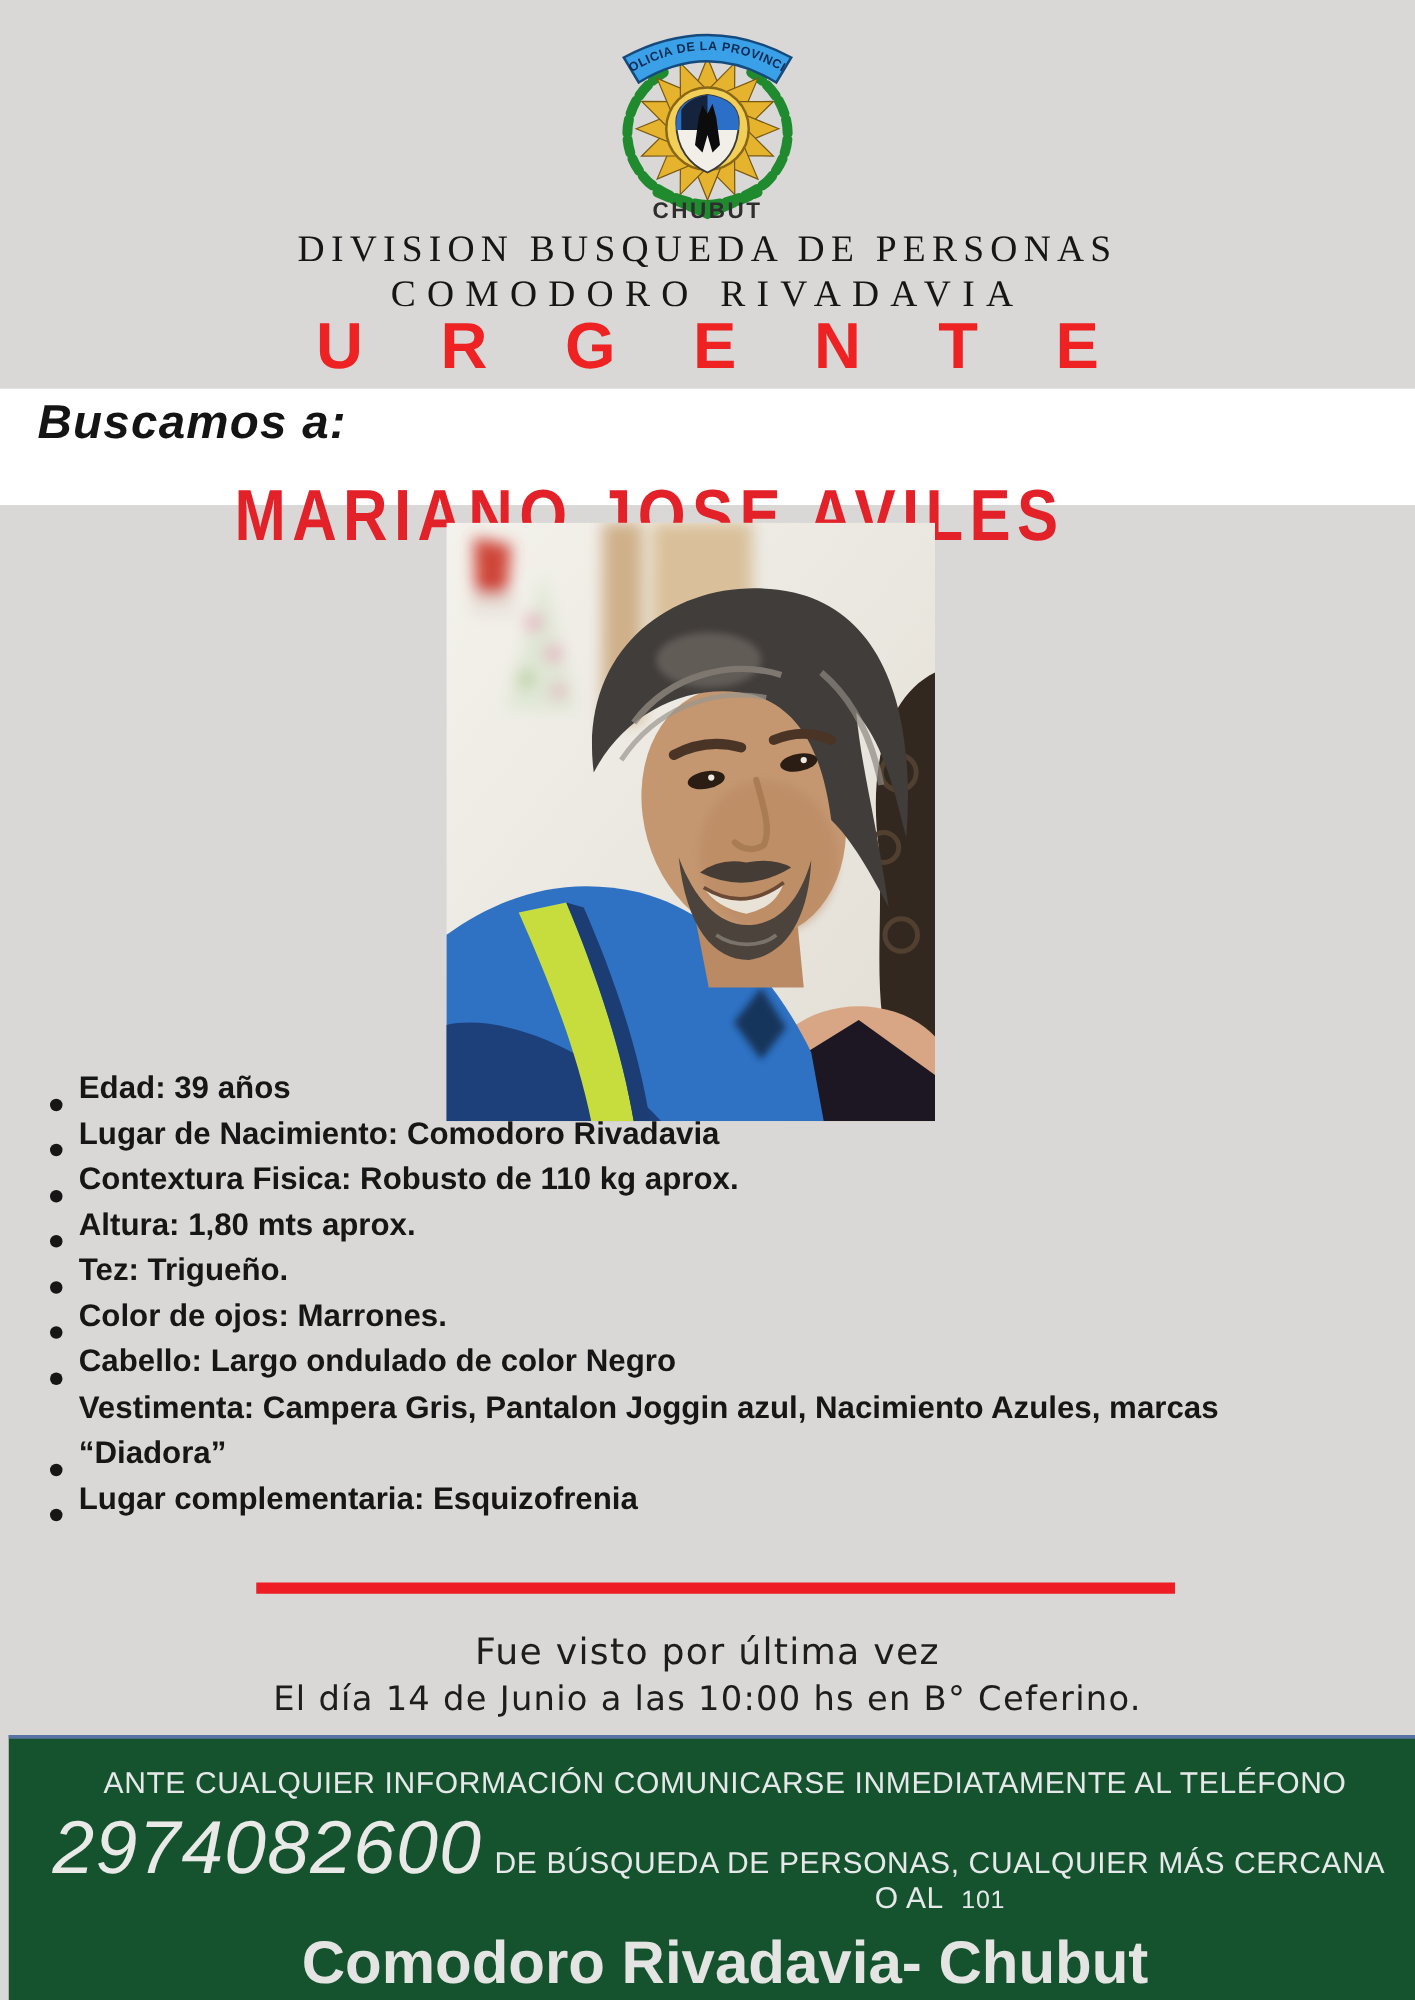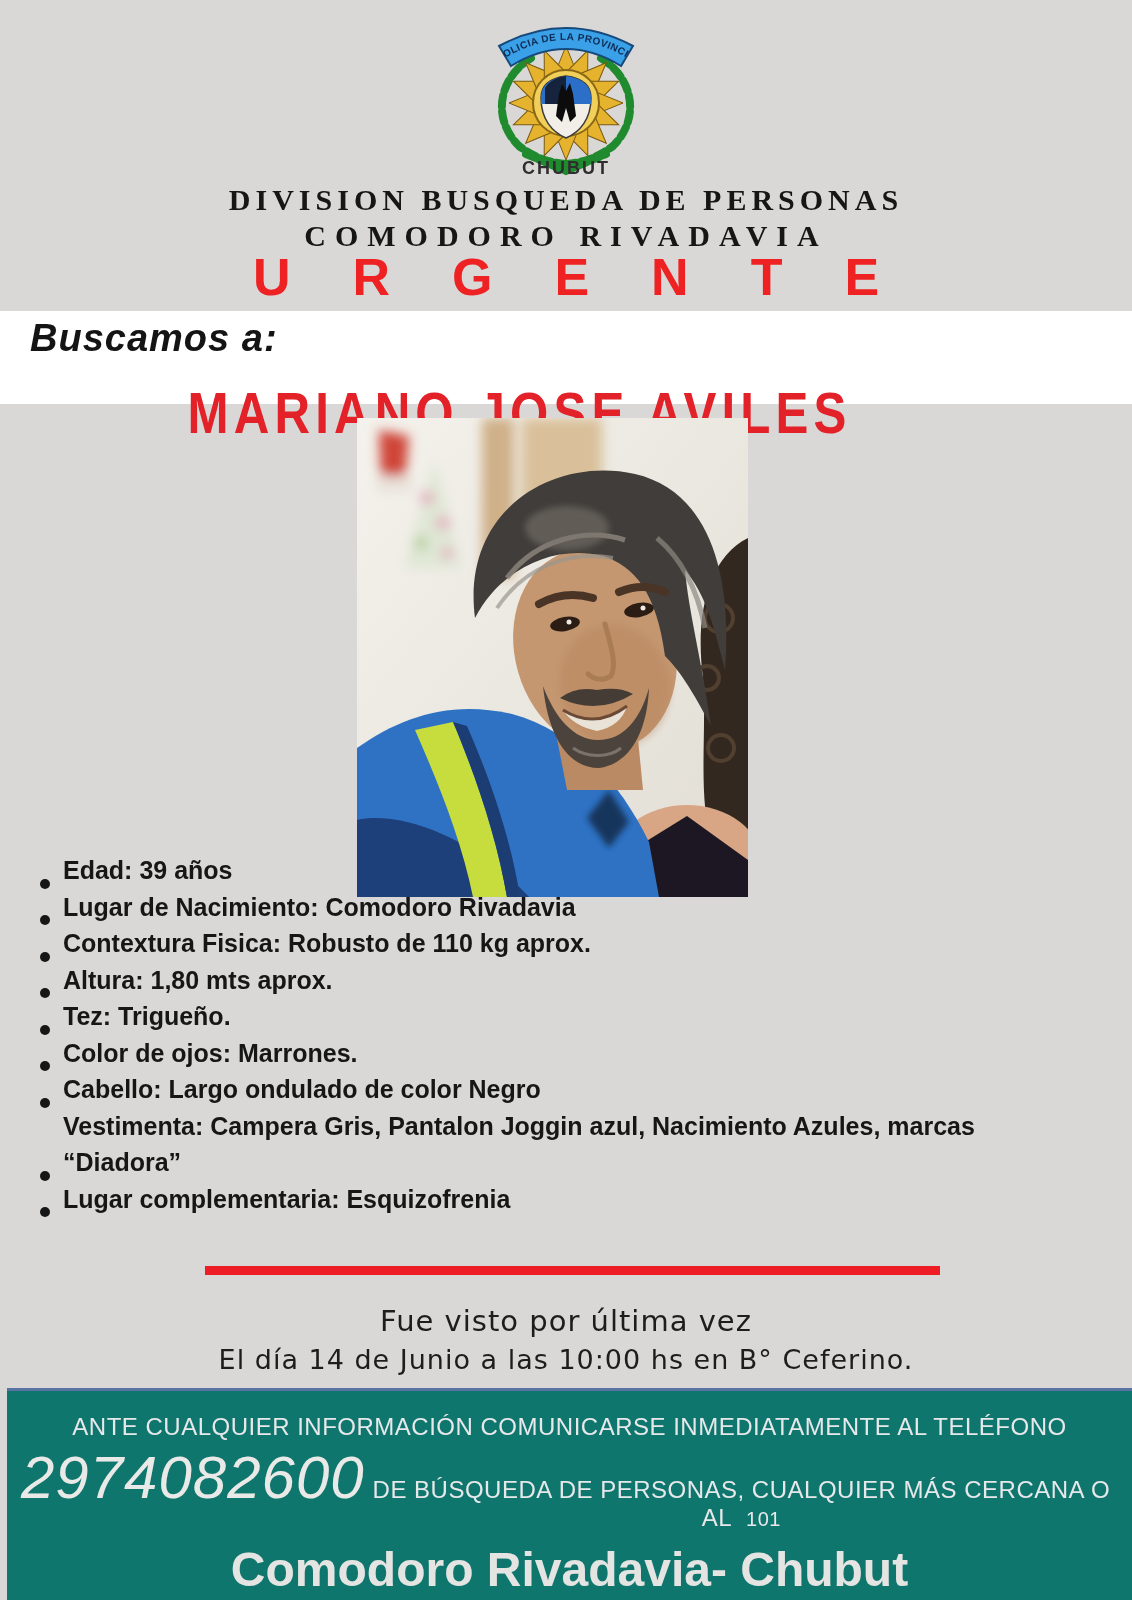--- a/index.html
+++ b/index.html
@@ -7,21 +7,21 @@
     position:relative;
     width:1132px;height:1600px;
     margin:0 auto;
     background:#d9d8d6;
     overflow:hidden;
     font-family:"Liberation Sans", sans-serif;
   }
   
   .logo{position:absolute;top:6px;left:50%;transform:translateX(-50%);}
   .hline{position:absolute;left:0;right:0;text-align:center;
-         font-family:"Liberation Serif", serif;font-weight:700;color:#161616;}
+         font-family:"Liberation Serif", serif;font-weight:400;color:#161616;}
   .hline1{top:183px;font-size:30px;letter-spacing:5px;}
   .hline2{top:219px;font-size:30px;letter-spacing:9px;}
   .urgente{position:absolute;top:247px;left:0;right:0;text-align:center;
            font-size:52px;font-weight:700;color:#ee2222;
            letter-spacing:62px;margin-right:-62px;}
   
   .name-band{position:absolute;top:311px;left:0;right:0;height:93px;background:#ffffff;}
   .buscamos{position:absolute;left:30px;top:6px;
             font-size:38px;font-weight:700;font-style:italic;color:#141414;letter-spacing:1px;}
   .bigname{position:absolute;top:44px;left:0;right:0;text-align:center;margin-top:24px;}
@@ -39,21 +39,21 @@
        margin:13px 13px 0 0;}
   .detail-txt{white-space:pre-line;}
   
   .redline{position:absolute;left:205px;top:1266px;width:735px;height:9px;background:#ee1c24;}
   .lastseen{position:absolute;left:0;right:0;top:1303px;text-align:center;
             font-family:"DejaVu Sans", sans-serif;color:#1d1d1d;}
   .ls1{font-size:29px;line-height:37px;letter-spacing:1px;}
   .ls2{font-size:27px;line-height:40px;letter-spacing:1px;}
   
   .footer{position:absolute;left:7px;right:0;top:1388px;bottom:0;
-          background:#0f766e;border-top:3px solid #5873a3;color:#e6e8ea;}
+          background:#14532d;border-top:3px solid #5873a3;color:#e6e8ea;padding-left:21px;}
   .f1{margin-top:22px;text-align:center;font-size:24px;letter-spacing:0.5px;}
   .f2{display:flex;align-items:baseline;padding:0 14px;margin-top:2px;}
   .phone{flex:0 0 auto;font-size:60px;font-weight:400;font-style:italic;
          letter-spacing:1px;color:#e9e9e7;}
   .f2mid{flex:1 1 auto;text-align:center;font-size:24px;letter-spacing:0.5px;}
   .n101{font-size:20px;margin-left:14px;}
   .f3{margin-top:10px;text-align:center;font-size:48px;font-weight:700;color:#e4e4e2;}
   .f4{margin-top:0;text-align:center;font-size:48px;font-weight:700;color:#e4e4e2;}
 </style>
 </head>

